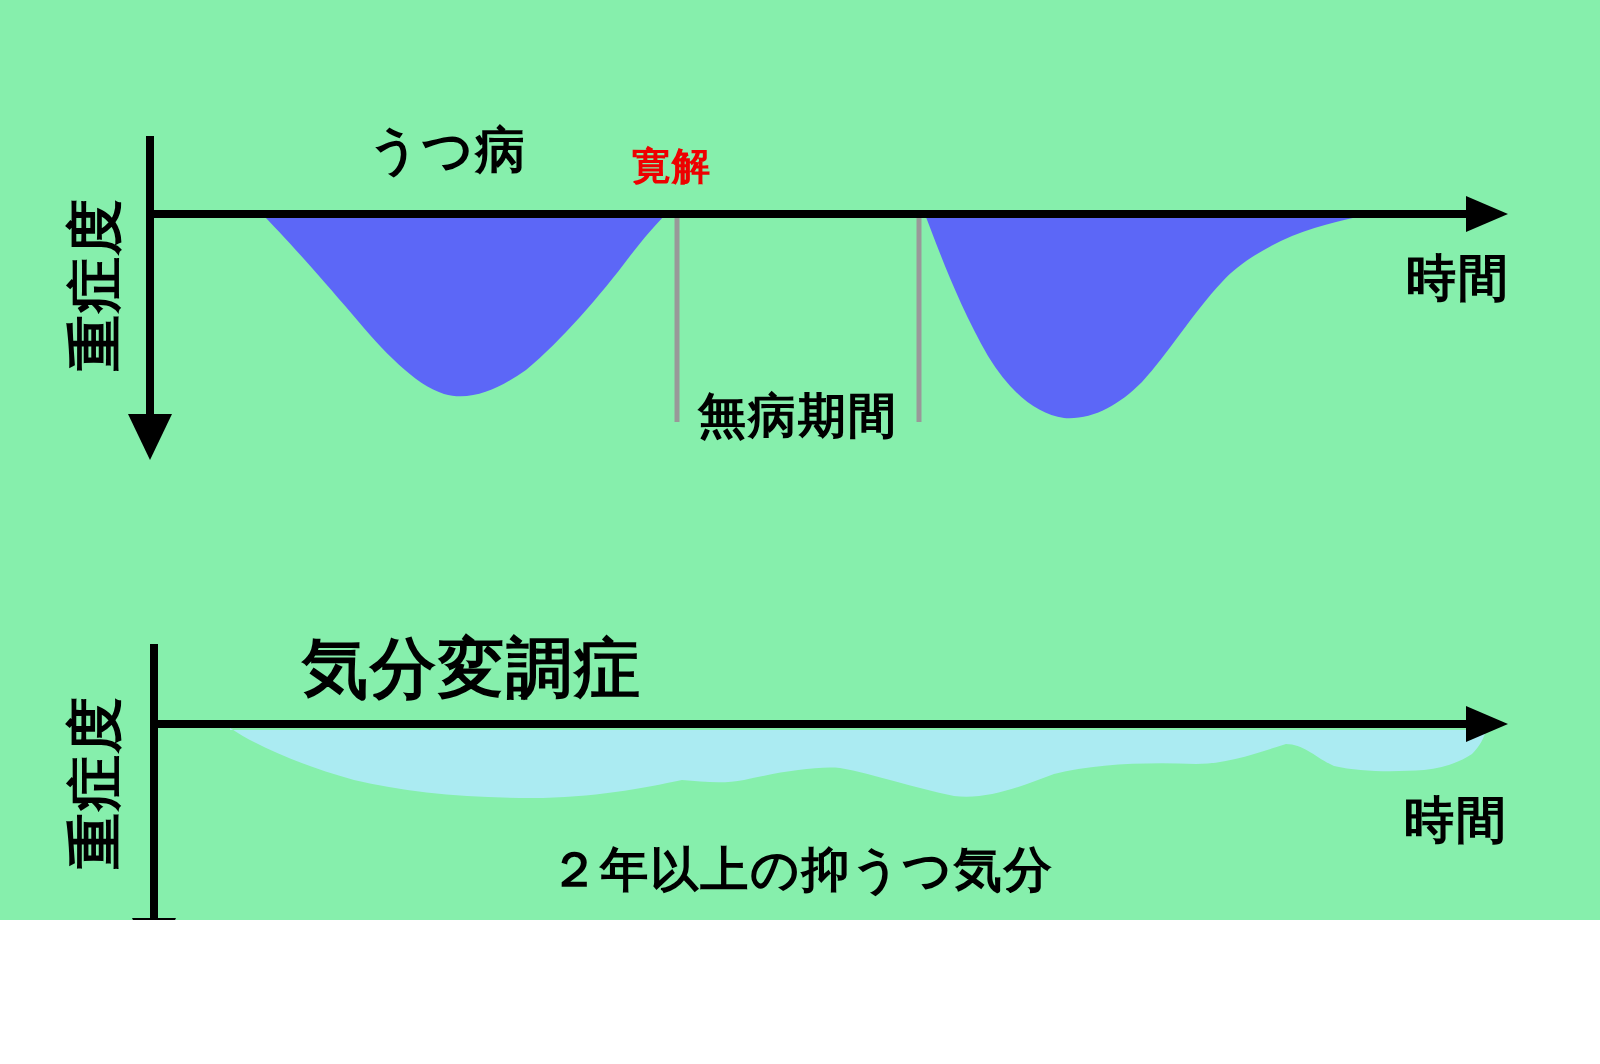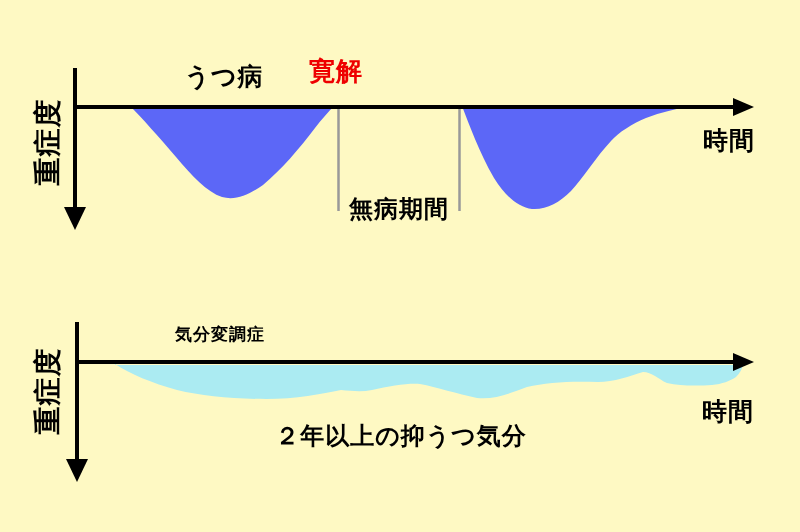--- a/index.html
+++ b/index.html
@@ -1,42 +1,42 @@
 <!DOCTYPE html>
 <html><head>
 <meta charset="utf-8">
 <style>
   html, body { margin: 0; padding: 0; background: #ffffff; }
   #stage {
     position: relative;
     width: 800px;
-    height: 532px;
-    background: #fef9c3;
+    height: 460px;
+    background: #86efac;
     overflow: hidden;
     font-family: "Liberation Sans", "DejaVu Sans", sans-serif;
   }
   #diagram-svg { position: absolute; left: 0; top: 0; }
   .lbl {
     position: absolute;
     transform: translate(-50%, -50%);
     font-weight: bold;
     color: #000000;
     white-space: nowrap;
     letter-spacing: 1px;
     line-height: 1;
   }
   .lbl.red { color: #ee0000; }
   .lbl.vertical { transform: translate(-50%, -50%) rotate(-90deg); }
   
   .pos-utsubyo       { left: 224px; top: 76px;  font-size: 25px; }
-  .pos-kankai        { left: 336px; top: 71px;  font-size: 26px; }
+  .pos-kankai        { left: 336px; top: 84px;  font-size: 19px; }
   .pos-mubyokikan    { left: 399px; top: 164px; font-size: 24px; margin-top: 45px; }
   .pos-jikan-top     { left: 729px; top: 140px; font-size: 25px; }
   .pos-jusyodo-top   { left: 48px;  top: 142px; font-size: 28px; }
-  .pos-kibun         { left: 220px; top: 334px; font-size: 17px; }
+  .pos-kibun         { left: 236px; top: 334px; font-size: 33px; }
   .pos-2nen          { left: 401px; top: 436px; font-size: 24px; }
   .pos-jikan-bottom  { left: 728px; top: 411px; font-size: 25px; }
   .pos-jusyodo-bottom{ left: 48px;  top: 391px; font-size: 28px; }
 </style>
 </head>
 <body>
 
 <div id="stage">
 
   <svg id="diagram-svg" width="800" height="532" viewBox="0 0 800 532">

